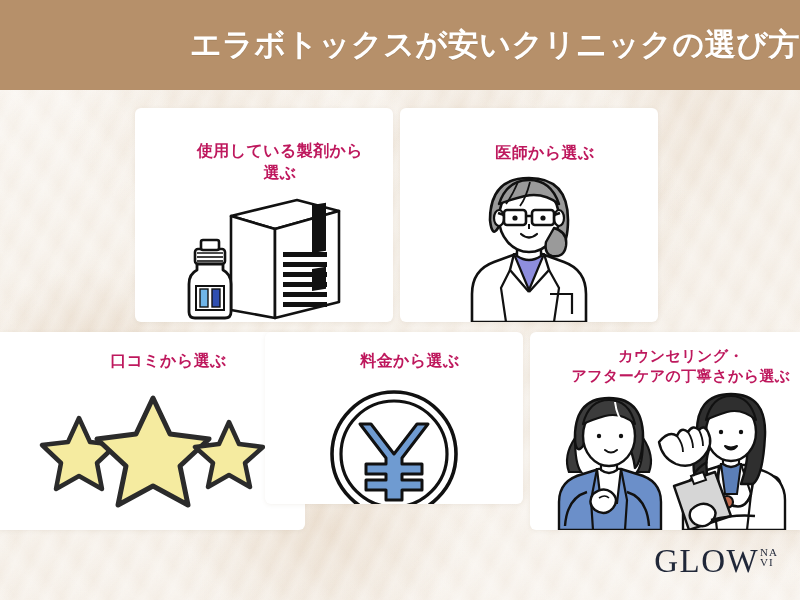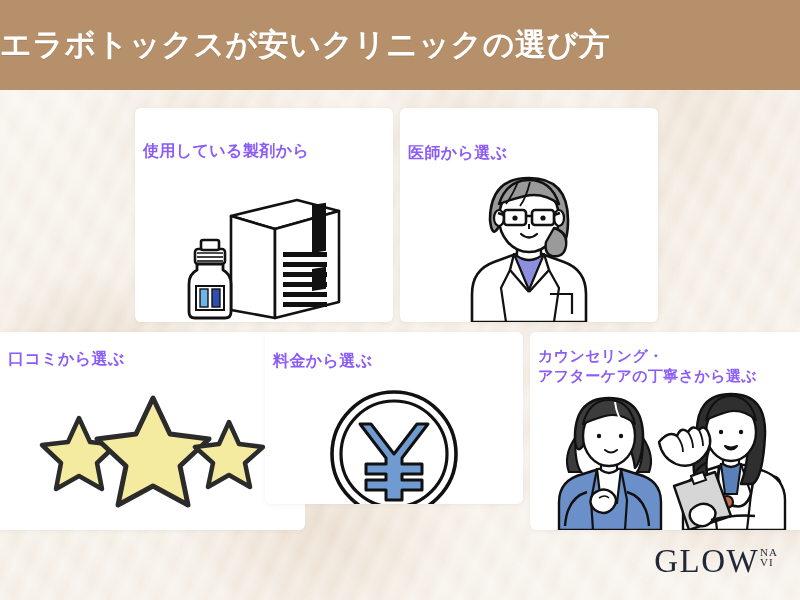--- a/index.html
+++ b/index.html
@@ -46,21 +46,21 @@
   
   #header-bar {
     position: absolute;
     top: 0; left: 0;
     width: 800px;
     height: 90px;
     background: #b6906a;
     z-index: 5;
     display: flex;
     align-items: center;
-    justify-content: flex-start;
+    justify-content: flex-end;
   }
   #header-title {
     color: #ffffff;
     font-size: 31px;
     font-weight: bold;
     letter-spacing: 0.5px;
     white-space: nowrap;
     text-shadow: 0 1px 0 rgba(120,90,60,0.25);
   }
 
@@ -68,33 +68,33 @@
   .card {
     position: absolute;
     background: #ffffff;
     border-radius: 6px;
     box-shadow: 0 1px 4px rgba(150,125,100,0.10);
     z-index: 3;
     overflow: hidden;
   }
   .card-title {
     position: absolute;
-    left: 8px;
+    left: 16px;
     width: 100%;
-    text-align: left;
-    color: #8b5cf6;
+    text-align: center;
+    color: #be185d;
     font-size: 16px;
     font-weight: bold;
     line-height: 1.35;
     letter-spacing: .4px;
   }
 
   #card-1 { left: 135px; top: 108px; width: 258px; height: 214px; }
   #card-2 { left: 400px; top: 108px; width: 258px; height: 214px; }
-  #card-3 { left:   0px; top: 332px; width: 305px; height: 198px; border-radius: 0 6px 6px 0; font-family: Liberation Mono, monospace; }
+  #card-3 { left:   0px; top: 332px; width: 305px; height: 198px; border-radius: 0 6px 6px 0; }
   #card-4 { left: 265px; top: 332px; width: 258px; height: 172px; }
   #card-5 { left: 530px; top: 332px; width: 270px; height: 198px; border-radius: 6px 0 0 6px; }
 
   #card-1 .card-title { top: 32px; }
   #card-2 .card-title { top: 34px; }
   #card-3 .card-title { top: 18px; }
   #card-4 .card-title { top: 18px; }
   #card-5 .card-title { top: 14px; font-size: 15px; }
 
   .art {
@@ -139,20 +139,21 @@
 
 <div id="bg-texture"></div>
 
 <div id="header-bar">
   <div id="header-title">エラボトックスが安いクリニックの選び方</div>
 </div>
 
 <div class="card" id="card-1">
   <div class="card-title">
     <div>使用している製剤から</div>
+    <div>選ぶ</div>
   </div>
   <div class="art" style="top:82px;height:132px;">
     <svg width="170" height="132" viewBox="0 0 170 132" aria-hidden="true">
 
       <polygon points="52,26 118,10 160,21 96,39" fill="#ffffff" stroke="#111" stroke-width="2.6" stroke-linejoin="round"></polygon>
 
       <rect x="52" y="26" width="44" height="0" fill="none"></rect>
       <polygon points="52,26 96,39 96,128 52,120" fill="#ffffff" stroke="#111" stroke-width="2.6" stroke-linejoin="round"></polygon>
 
       <polygon points="96,39 160,21 160,112 96,128" fill="#ffffff" stroke="#111" stroke-width="2.6" stroke-linejoin="round"></polygon>

